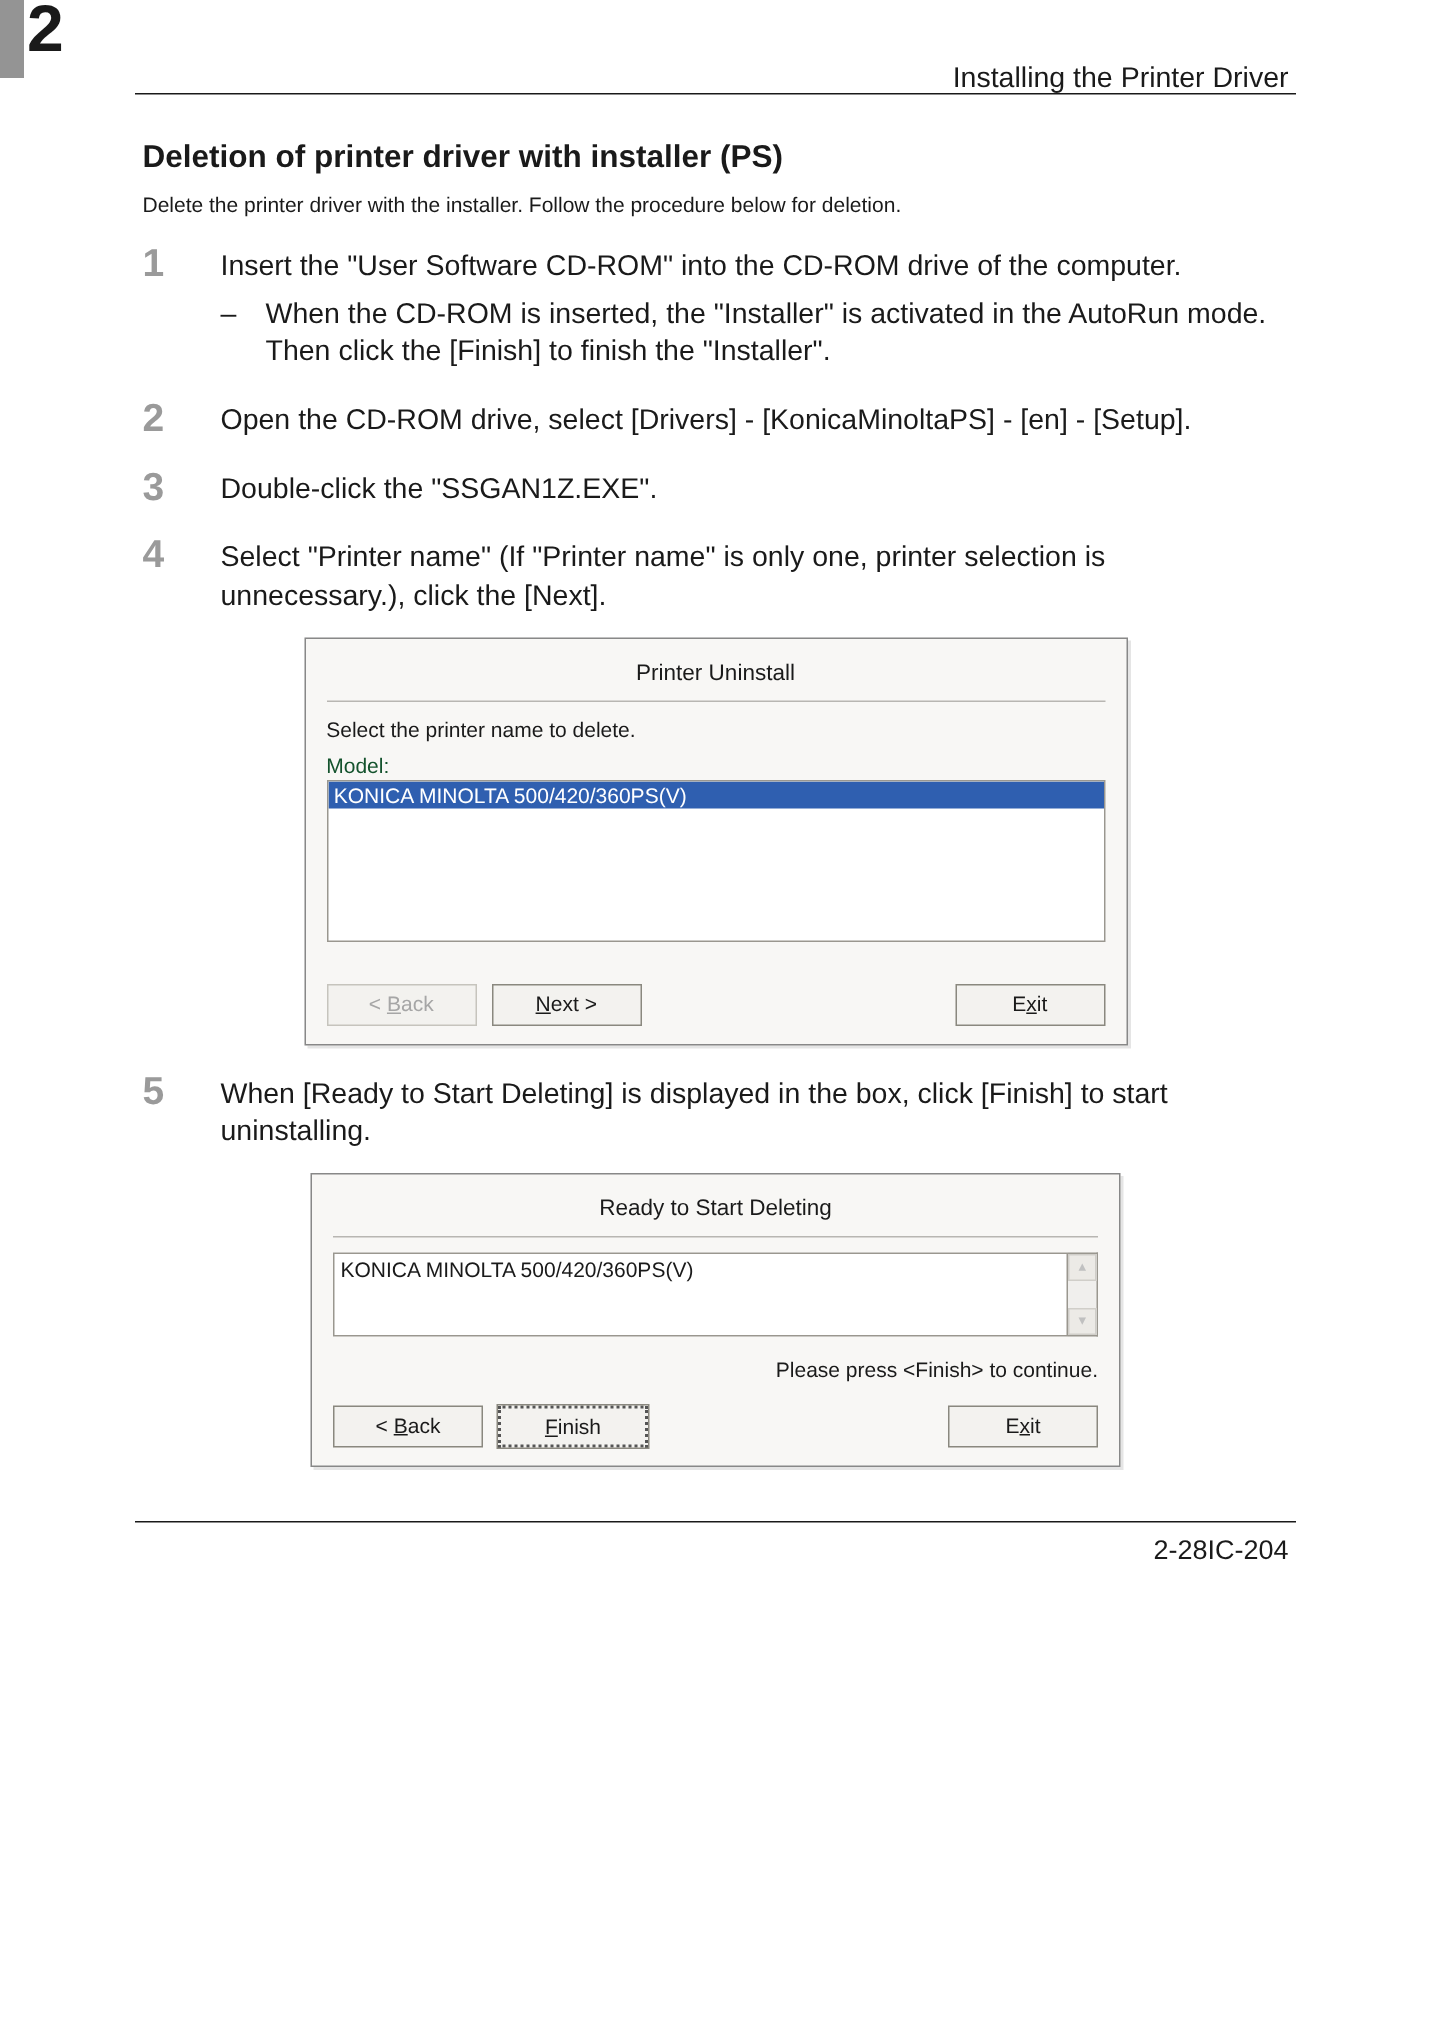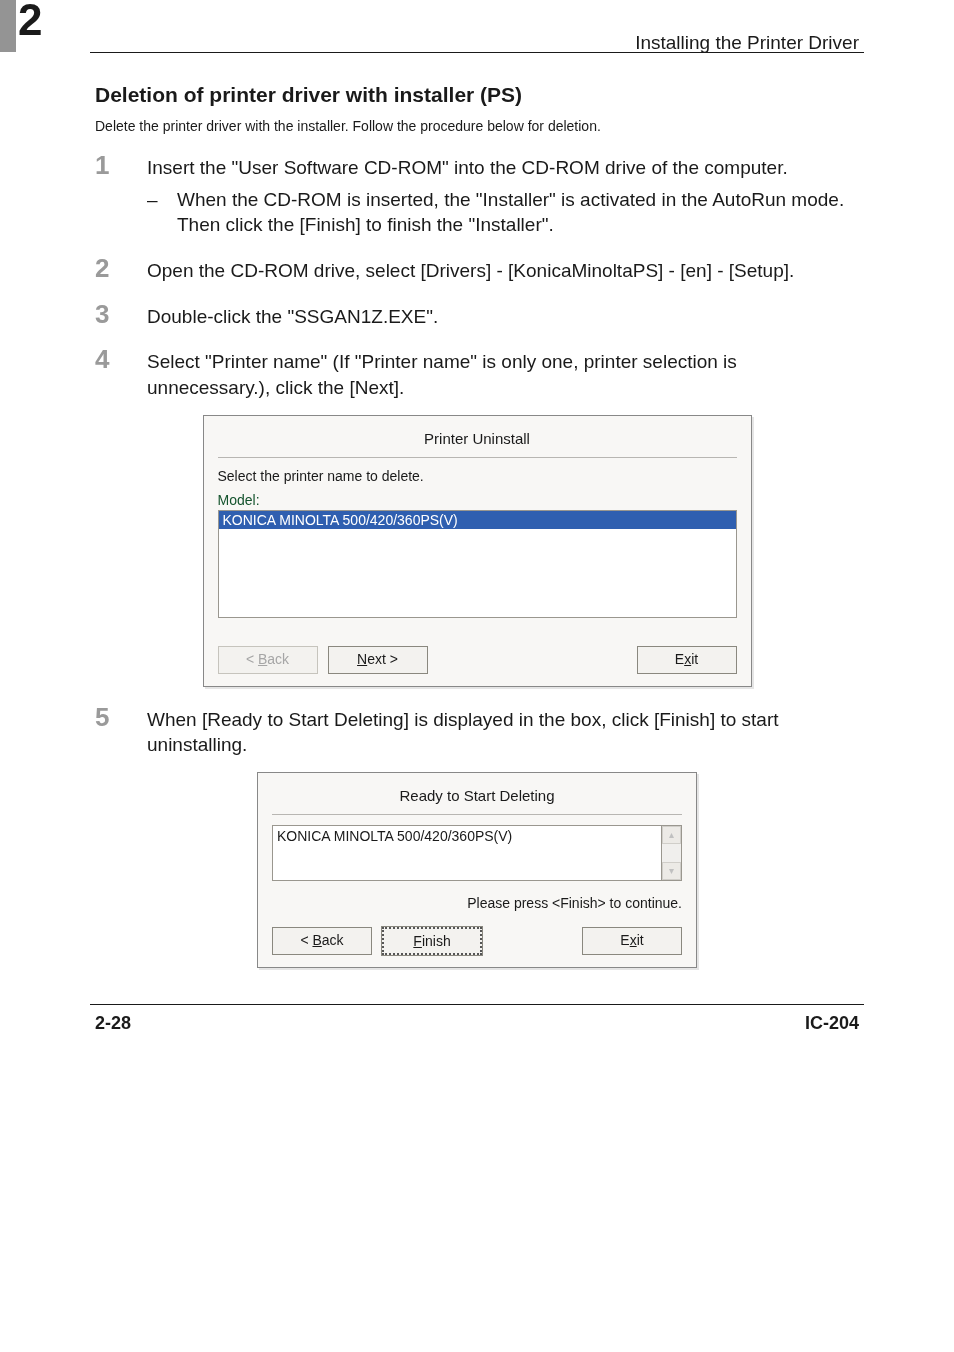--- a/index.html
+++ b/index.html
@@ -36,21 +36,21 @@
   .chapter-tab .num {
     position: absolute;
     left: 18px;
     top: -5px;
     font-size: 44px;
     font-weight: bold;
     color: #1a1a1a;
   }
   .header-title {
     font-size: 19px;
-    margin-top: 2px;
+    margin-top: 12px;
   }
   .hr-top { border: none; border-top: 1px solid #1a1a1a; margin-top: -8px; margin-left: -5px; margin-right: -5px; }
 
   
   .section-heading {
     font-weight: bold;
     font-size: 21px;
     margin-top: 30px;
     margin-bottom: 10px;
   }
@@ -89,21 +89,21 @@
   .dialog {
     margin: 14px auto 10px auto;
     border: 1px solid #888;
     box-shadow: 2px 2px 0 rgba(0,0,0,0.1);
     font-family: Tahoma, Arial, sans-serif;
     font-size: 14px;
     background: #f8f7f5;
     padding: 10px 14px 12px 14px;
   }
   .dialog.d1 { width: 549px; }
-  .dialog.d2 { width: 440px; }
+  .dialog.d2 { width: 540px; }
   .dialog .d-title {
     text-align: center;
     font-size: 15px;
     padding: 4px 0 10px 0;
   }
   .dialog .d-sep {
     border: none; border-top: 1px solid #b8b6b2; margin: 0 0 10px 0;
   }
   .dialog .d-text { font-size: 14px; margin-bottom: 8px; }
   .dialog .d-label { color: #14532d; font-size: 14px; margin-bottom: 2px; }
@@ -170,24 +170,23 @@
     font-family: Tahoma, Arial, sans-serif;
   }
   .btn.disabled { color: #a6a6a6; border-color: #c6c4bd; }
   .btn.default { border: 2px dotted #555; outline: 1px solid #8a887f; }
   .spacer-flex { flex: 1; }
 
   
   .hr-bottom { border: none; border-top: 1px solid #1a1a1a; margin-top: 36px; margin-left: -5px; margin-right: -5px;}
   .footer-row {
     display: flex;
-    justify-content: space-between;
+    justify-content: flex-end;
     font-size: 18px;
     margin-top: 6px;
-    font-weight: bold;
   }
   .underline-letter { text-decoration: underline; }
 </style>
 </head>
 <body>
 
 <div class="page">
 
   <div class="header-row">
     <div class="chapter-tab">

